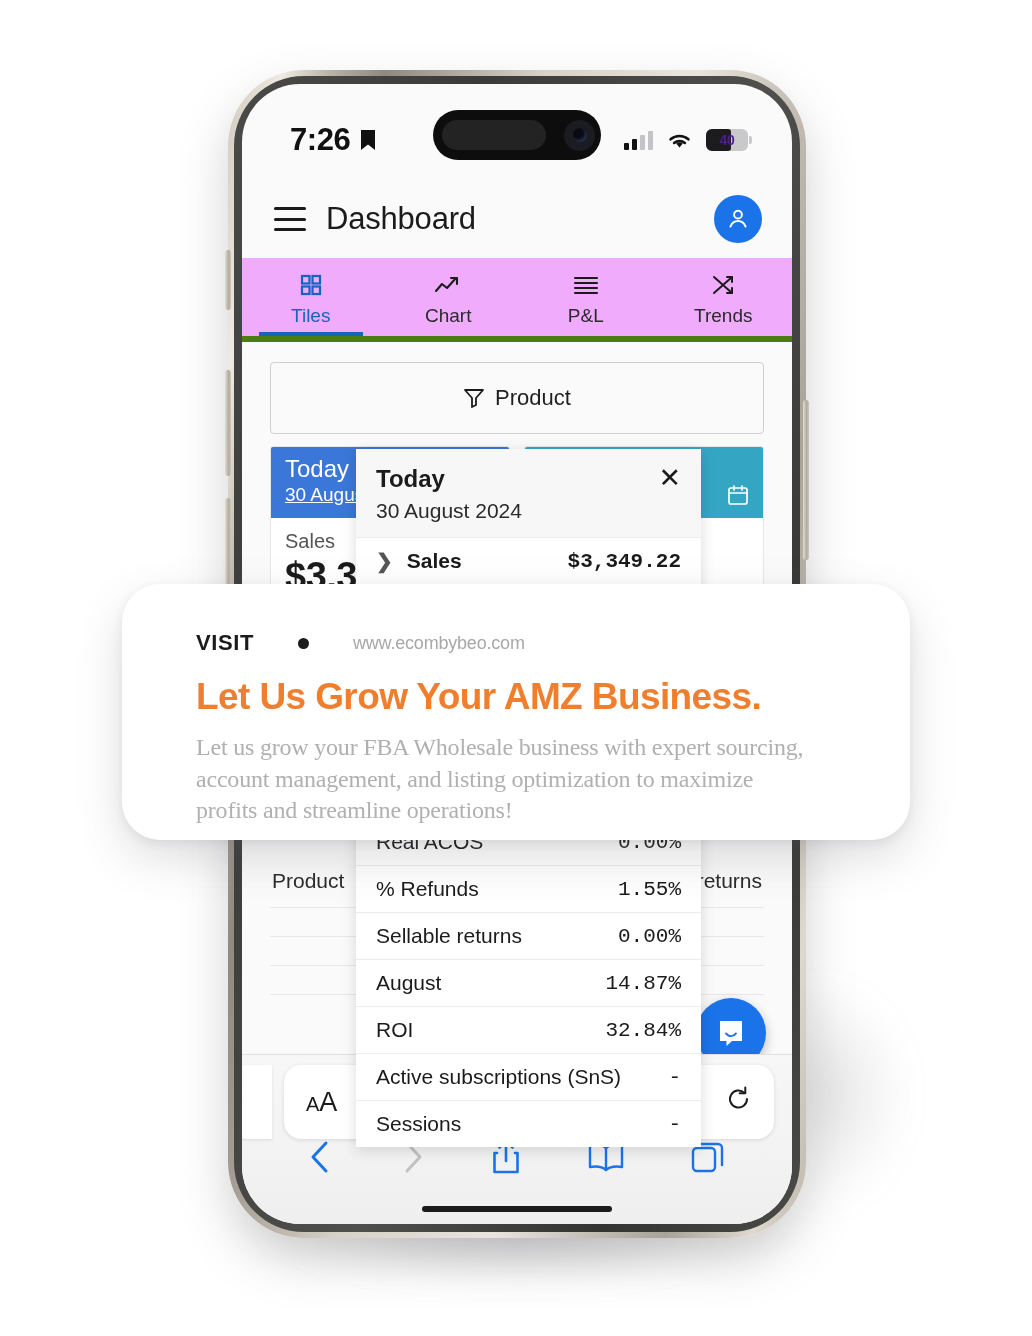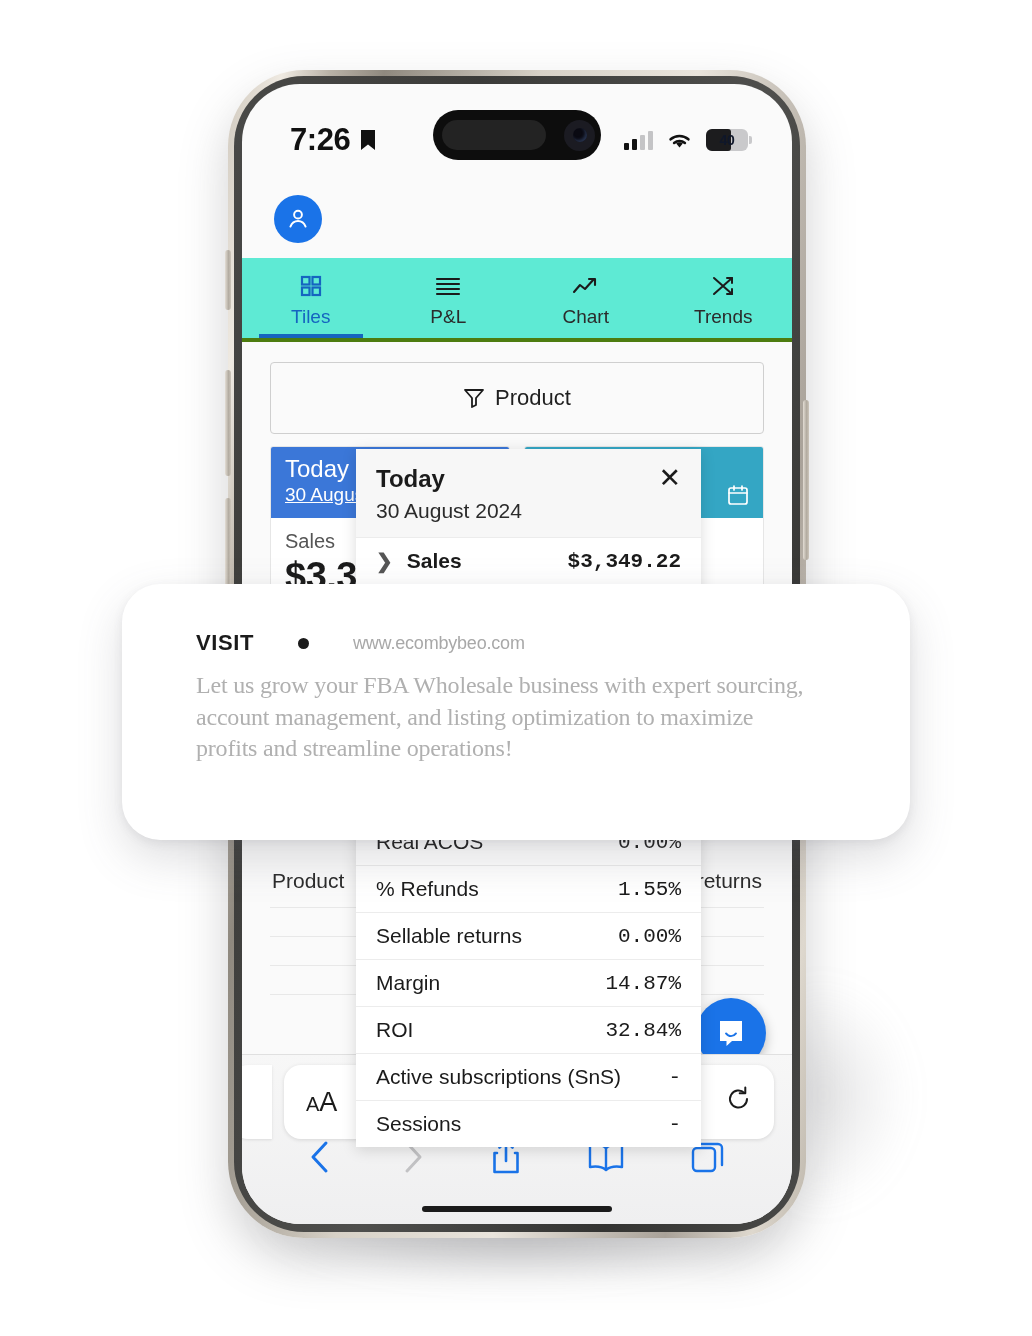--- a/index.html
+++ b/index.html
@@ -58,21 +58,21 @@
   .sb-time { font-size:31px; font-weight:600; color:#111; letter-spacing:-0.4px; display:flex; align-items:center; gap:10px; }
   .sb-right { display:flex; align-items:center; gap:13px; }
   .bars { display:flex; align-items:flex-end; gap:3px; height:20px; }
   .bars i { display:block; width:5px; background:#111; border-radius:1px; }
   .bars i:nth-child(1){height:7px;}
   .bars i:nth-child(2){height:11px;}
   .bars i:nth-child(3){height:15px; background:#c4c4c6;}
   .bars i:nth-child(4){height:19px; background:#c4c4c6;}
   .batt { position:relative; width:42px; height:22px; border-radius:6px; background:#c9c9cb; display:flex; align-items:center; }
   .batt-fill { position:absolute; left:0; top:0; height:100%; width:60%; background:#1c1c1e; border-radius:6px 3px 3px 6px; }
-  .batt-num { position:relative; z-index:2; width:100%; text-align:center; font-size:14px; font-weight:700; color:#0f172a; letter-spacing:-0.3px; }
+  .batt-num { position:relative; z-index:2; width:100%; text-align:center; font-size:14px; font-weight:700; color:#4c1d95; letter-spacing:-0.3px; }
   .batt-cap { position:absolute; right:-4px; top:7px; width:3px; height:8px; background:#c9c9cb; border-radius:0 2px 2px 0; }
 
   
   .island {
     position:absolute; left:50%; transform:translateX(-50%); top:26px;
     width:168px; height:50px; border-radius:26px; background:#0d0d0d;
     display:flex; align-items:center; justify-content:space-between; padding:0 6px;
   }
   .island-pill { width:104px; height:30px; border-radius:16px; background:#232323; margin-left:3px;}
   .island-cam { width:31px; height:31px; border-radius:50%; background:#1b1b22; display:flex; align-items:center; justify-content:center; }
@@ -86,21 +86,21 @@
   }
   .hdr-left { display:flex; align-items:center; gap:20px; }
   .hamburger { width:32px; height:24px; display:flex; flex-direction:column; justify-content:space-between; cursor:pointer; }
   .hamburger span { display:block; height:3px; background:#1b1b1b; border-radius:2px; }
   .hdr-title { font-size:31px; color:#1b1b1b; letter-spacing:-0.2px; }
   .avatar { width:48px; height:48px; border-radius:50%; background:#1a73e8; display:flex; align-items:center; justify-content:center; }
 
   
   .tabbar {
     position:absolute; left:0; top:174px; width:100%; height:84px;
-    display:flex; background:#5eead4; border-bottom:4px solid #4d7c0f;
+    display:flex; background:#f0abfc; border-bottom:6px solid #4d7c0f;
   }
   .tab { flex:1; display:flex; flex-direction:column; align-items:center; justify-content:center; gap:7px; position:relative; padding-top:4px;}
   .tab .tab-label { font-size:19px; color:#2b2b2b; }
   .tab.active .tab-label { color:#1565c0; }
   .tab.active::after { content:""; position:absolute; left:12%; right:12%; bottom:0; height:4px; background:#1565c0; }
   .tab-ico { height:26px; display:flex; align-items:center; justify-content:center; }
 
   
   .filter-btn {
     position:absolute; left:28px; top:278px; width:calc(100% - 56px); height:72px;
@@ -231,20 +231,28 @@
       </div>
 
       <div class="island">
         <span class="island-pill"></span>
         <span class="island-cam">
             <b></b>
           </span>
       </div>
 
       <div class="app-header">
+        <div class="hdr-left">
+          <span class="hamburger">
+            <span></span>
+              <span></span>
+              <span></span>
+          </span>
+          <span class="hdr-title">Dashboard</span>
+        </div>
         <span class="avatar">
           <svg width="26" height="26" viewBox="0 0 24 24">
             <circle cx="12" cy="8" r="3.6" fill="none" stroke="#fff" stroke-width="1.8"></circle>
             <path d="M5 19c1.4-3.6 4-5.2 7-5.2s5.6 1.6 7 5.2" fill="none" stroke="#fff" stroke-width="1.8" stroke-linecap="round"></path>
           </svg>
         </span>
       </div>
 
       <div class="tabbar">
         <div class="tab active">
@@ -253,34 +261,34 @@
               <rect x="3" y="3" width="7.5" height="7.5" fill="none" stroke="#1565c0" stroke-width="2.2"></rect>
               <rect x="13.5" y="3" width="7.5" height="7.5" fill="none" stroke="#1565c0" stroke-width="2.2"></rect>
               <rect x="3" y="13.5" width="7.5" height="7.5" fill="none" stroke="#1565c0" stroke-width="2.2"></rect>
               <rect x="13.5" y="13.5" width="7.5" height="7.5" fill="none" stroke="#1565c0" stroke-width="2.2"></rect>
             </svg>
           </span>
           <span class="tab-label">Tiles</span>
         </div>
         <div class="tab">
           <span class="tab-ico">
-            <svg width="26" height="20" viewBox="0 0 26 20">
-              <path d="M2 3h22M2 8h22M2 13h22M2 18h22" stroke="#1b1b1b" stroke-width="2.1" stroke-linecap="round"></path>
-            </svg>
-          </span>
-          <span class="tab-label">P&amp;L</span>
-        </div>
-        <div class="tab">
-          <span class="tab-ico">
             <svg width="28" height="22" viewBox="0 0 28 22">
               <path d="M2 17l6-7 5 4 9-10" fill="none" stroke="#1b1b1b" stroke-width="2.1" stroke-linecap="round" stroke-linejoin="round"></path>
               <path d="M17 4h6v6" fill="none" stroke="#1b1b1b" stroke-width="2.1" stroke-linecap="round" stroke-linejoin="round"></path>
             </svg>
           </span>
           <span class="tab-label">Chart</span>
+        </div>
+        <div class="tab">
+          <span class="tab-ico">
+            <svg width="26" height="20" viewBox="0 0 26 20">
+              <path d="M2 3h22M2 8h22M2 13h22M2 18h22" stroke="#1b1b1b" stroke-width="2.1" stroke-linecap="round"></path>
+            </svg>
+          </span>
+          <span class="tab-label">P&amp;L</span>
         </div>
         <div class="tab">
           <span class="tab-ico">
             <svg width="24" height="24" viewBox="0 0 24 24">
               <path d="M3 4l18 16M21 4L3 20" stroke="#1b1b1b" stroke-width="2" stroke-linecap="round"></path>
               <path d="M16 4h5v5M16 20h5v-5" fill="none" stroke="#1b1b1b" stroke-width="2" stroke-linecap="round" stroke-linejoin="round"></path>
             </svg>
           </span>
           <span class="tab-label">Trends</span>
         </div>
@@ -449,21 +457,21 @@
         </div>
         <div class="popup-row">
           <span class="pr-left">% Refunds</span>
           <span class="pr-val">1.55%</span>
         </div>
         <div class="popup-row">
           <span class="pr-left">Sellable returns</span>
           <span class="pr-val">0.00%</span>
         </div>
         <div class="popup-row">
-          <span class="pr-left">Margin</span>
+          <span class="pr-left">August</span>
           <span class="pr-val">14.87%</span>
         </div>
         <div class="popup-row">
           <span class="pr-left">ROI</span>
           <span class="pr-val">32.84%</span>
         </div>
         <div class="popup-row">
           <span class="pr-left">Active subscriptions (SnS)</span>
           <span class="pr-val">-</span>
         </div>
@@ -475,16 +483,17 @@
 
     </div>
   </div>
 
   <div class="promo">
     <div class="promo-row">
       <span class="promo-visit">VISIT</span>
       <span class="promo-dot"></span>
       <span class="promo-url">www.ecombybeo.com</span>
     </div>
+    <div class="promo-head">Let Us Grow Your AMZ Business.</div>
     <div class="promo-body">Let us grow your FBA Wholesale business with expert sourcing, account management, and listing optimization to maximize profits and streamline operations!</div>
   </div>
 
 </div>
 
 </body></html>

